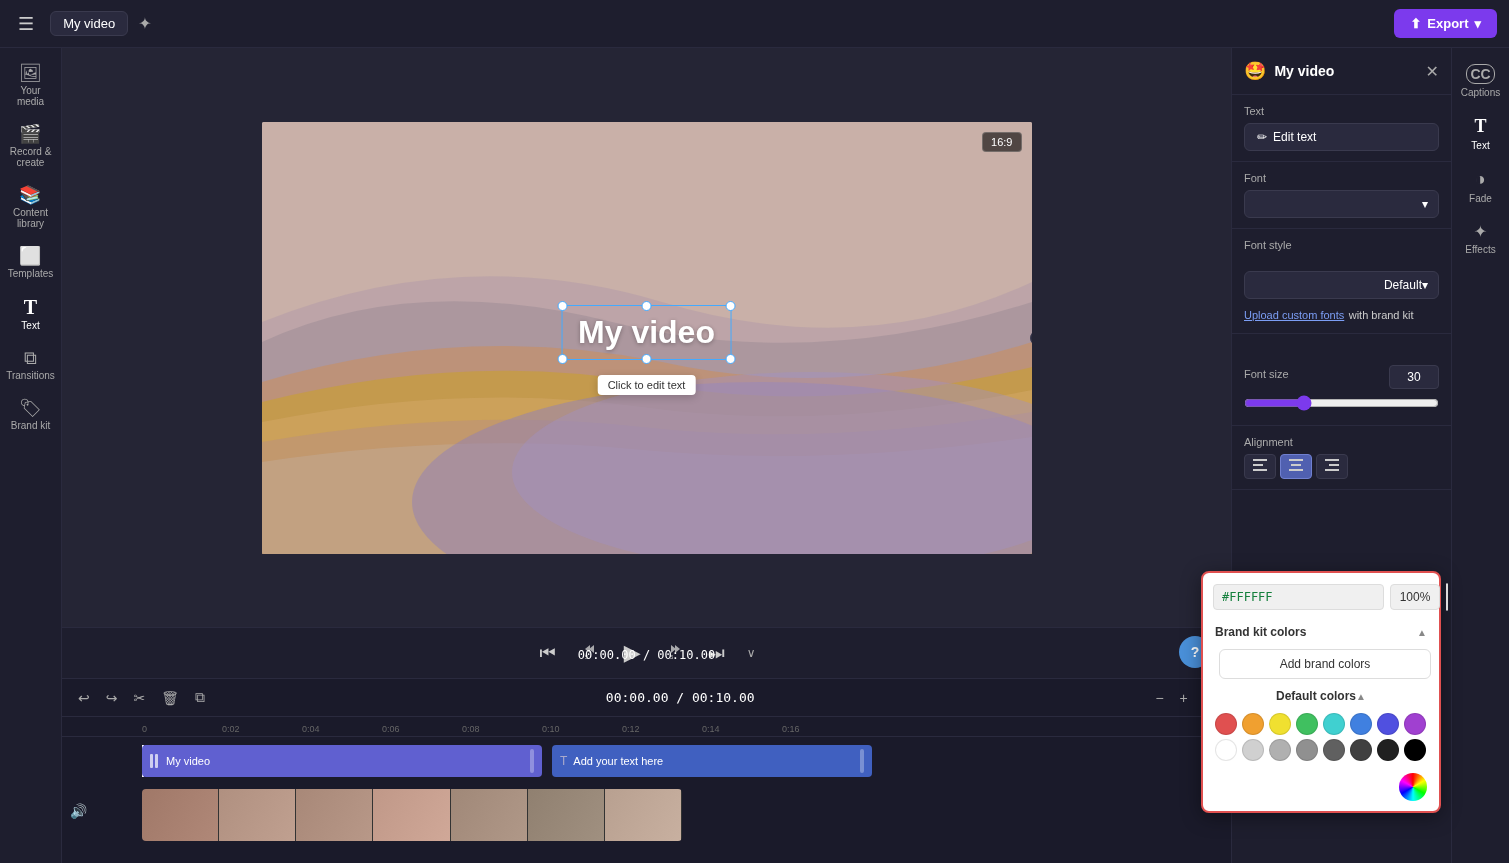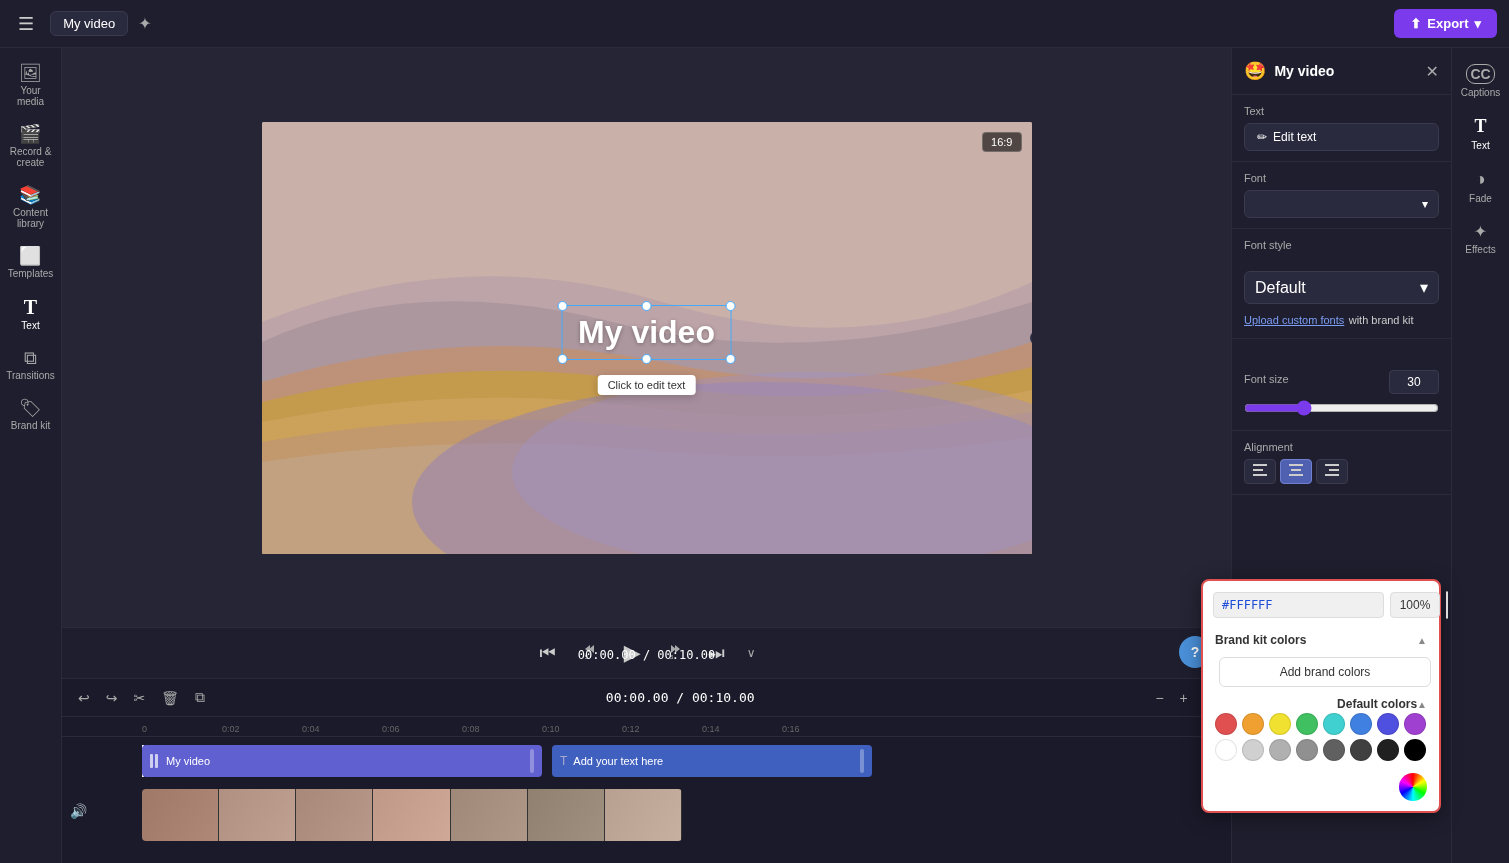--- a/index.html
+++ b/index.html
@@ -70,46 +70,46 @@
     
     .right-panel { width: 220px; background: #1e1e2e; border-left: 1px solid #2a2a3e; display: flex; flex-direction: column; overflow-y: auto; flex-shrink: 0; }
     .panel-header { display: flex; align-items: center; padding: 12px; gap: 8px; border-bottom: 1px solid #2a2a3e; }
     .panel-title { font-size: 14px; font-weight: 600; }
     .ai-badge { font-size: 18px; }
     .ai-tip { background: #2a2a3e; border-radius: 8px; padding: 10px; margin: 10px; font-size: 11px; color: #bbb; line-height: 1.4; }
     .panel-section { padding: 10px 12px; border-bottom: 1px solid #2a2a3e; }
     .section-label { font-size: 11px; color: #aaa; margin-bottom: 6px; text-transform: none; }
     .edit-text-btn { display: flex; align-items: center; gap: 6px; background: #2a2a3e; border: 1px solid #3a3a4e; border-radius: 6px; color: #fff; font-size: 12px; padding: 6px 12px; cursor: pointer; width: 100%; }
     .font-dropdown { width: 100%; background: #2a2a3e; border: 1px solid #3a3a4e; border-radius: 6px; color: #fff; font-size: 12px; padding: 6px 10px; display: flex; align-items: center; justify-content: space-between; cursor: pointer; }
-    .font-style-dropdown { width: 100%; background: #2a2a3e; border: 1px solid #3a3a4e; border-radius: 6px; color: #fff; font-size: 16px; padding: 6px 10px; display: flex; align-items: center; justify-content: space-between; cursor: pointer; margin-top: 20px; }
+    .font-style-dropdown { width: 100%; background: #2a2a3e; border: 1px solid #3a3a4e; border-radius: 6px; color: #fff; font-size: 12px; padding: 6px 10px; display: flex; align-items: center; justify-content: flex-end; cursor: pointer; margin-top: 20px; }
     .font-size-row { display: flex; align-items: center; justify-content: space-between; margin-top: 21px; }
     .font-size-input { background: #2a2a3e; border: 1px solid #3a3a4e; border-radius: 4px; color: #fff; font-size: 12px; width: 50px; padding: 4px 8px; text-align: center; }
     .font-size-slider { width: 100%; margin-top: 6px; accent-color: #7c3aed; }
     .alignment-row { display: flex; gap: 4px; margin-top: 6px; }
     .align-btn { background: #2a2a3e; border: 1px solid #3a3a4e; border-radius: 4px; color: #ccc; font-size: 12px; padding: 4px 8px; cursor: pointer; }
     .align-btn.active { background: #5060b0; border-color: #7080d0; }
 
     
     .right-icons { width: 58px; background: #1e1e2e; border-left: 1px solid #2a2a3e; display: flex; flex-direction: column; align-items: center; padding: 8px 0; gap: 2px; flex-shrink: 0; }
     .right-icon-item { display: flex; flex-direction: column; align-items: center; padding: 8px 4px; cursor: pointer; border-radius: 6px; width: 52px; gap: 3px; color: #aaa; font-size: 10px; text-align: center; }
     .right-icon-item.active { color: #fff; }
 
     
     .color-picker-panel { position: absolute; bottom: 50px; right: 68px; width: 240px; background: #fff; border-radius: 8px; box-shadow: 0 4px 20px rgba(0,0,0,0.4); border: 2px solid #e05050; z-index: 100; padding-bottom: 10px; }
     .color-input-row { display: flex; align-items: center; padding: 10px 10px 6px; gap: 6px; }
-    .color-hex-input { flex: 1; background: #f0f0f0; border: 1px solid #ddd; border-radius: 4px; color: #1d4ed8; font-size: 12px; padding: 5px 8px; font-family: monospace; }
+    .color-hex-input { flex: 1; background: #f0f0f0; border: 1px solid #ddd; border-radius: 4px; color: #15803d; font-size: 12px; padding: 5px 8px; font-family: monospace; }
     .color-opacity-input { width: 50px; background: #f0f0f0; border: 1px solid #ddd; border-radius: 4px; color: #333; font-size: 12px; padding: 5px 8px; text-align: center; }
     .color-transparent-btn { width: 28px; height: 28px; border: 1px solid #ddd; border-radius: 4px; cursor: pointer; background: repeating-conic-gradient(#ccc 0% 25%, #fff 0% 50%) 0 0 / 8px 8px; position: relative; overflow: hidden; }
     .color-transparent-x { position: absolute; top: 0; left: 0; right: 0; bottom: 0; display: flex; align-items: center; justify-content: center; font-size: 18px; color: #e05050; font-weight: 300; }
     .brand-kit-section { padding: 8px 12px 4px; }
     .brand-kit-label { font-size: 12px; font-weight: 600; color: #333; display: flex; justify-content: space-between; align-items: center; }
     .chevron-up { font-size: 10px; color: #888; }
     .add-brand-btn { width: calc(100% - 24px); margin: 6px 16px; background: #fff; border: 1px solid #ddd; border-radius: 6px; color: #333; font-size: 12px; padding: 7px; cursor: pointer; }
     .default-colors-section { padding: 4px 12px; }
-    .default-colors-label { font-size: 12px; font-weight: 600; color: #333; display: flex; justify-content: flex-end; align-items: center; margin-bottom: 2px; }
+    .default-colors-label { font-size: 12px; font-weight: 600; color: #333; display: flex; justify-content: center; align-items: center; margin-bottom: 10px; }
     .color-grid { display: grid; grid-template-columns: repeat(8, 1fr); gap: 4px; margin-bottom: 4px; }
     .color-swatch { width: 22px; height: 22px; border-radius: 50%; cursor: pointer; border: 1px solid rgba(0,0,0,0.1); }
     .color-picker-icon-row { display: flex; justify-content: flex-end; padding: 4px 12px 0; }
     .color-picker-icon-btn { width: 28px; height: 28px; border-radius: 50%; cursor: pointer; background: conic-gradient(red, yellow, lime, cyan, blue, magenta, red); border: none; }
   </style>
 </head>
 <body>
 
 <div class="topbar">
   <button class="topbar-menu">

